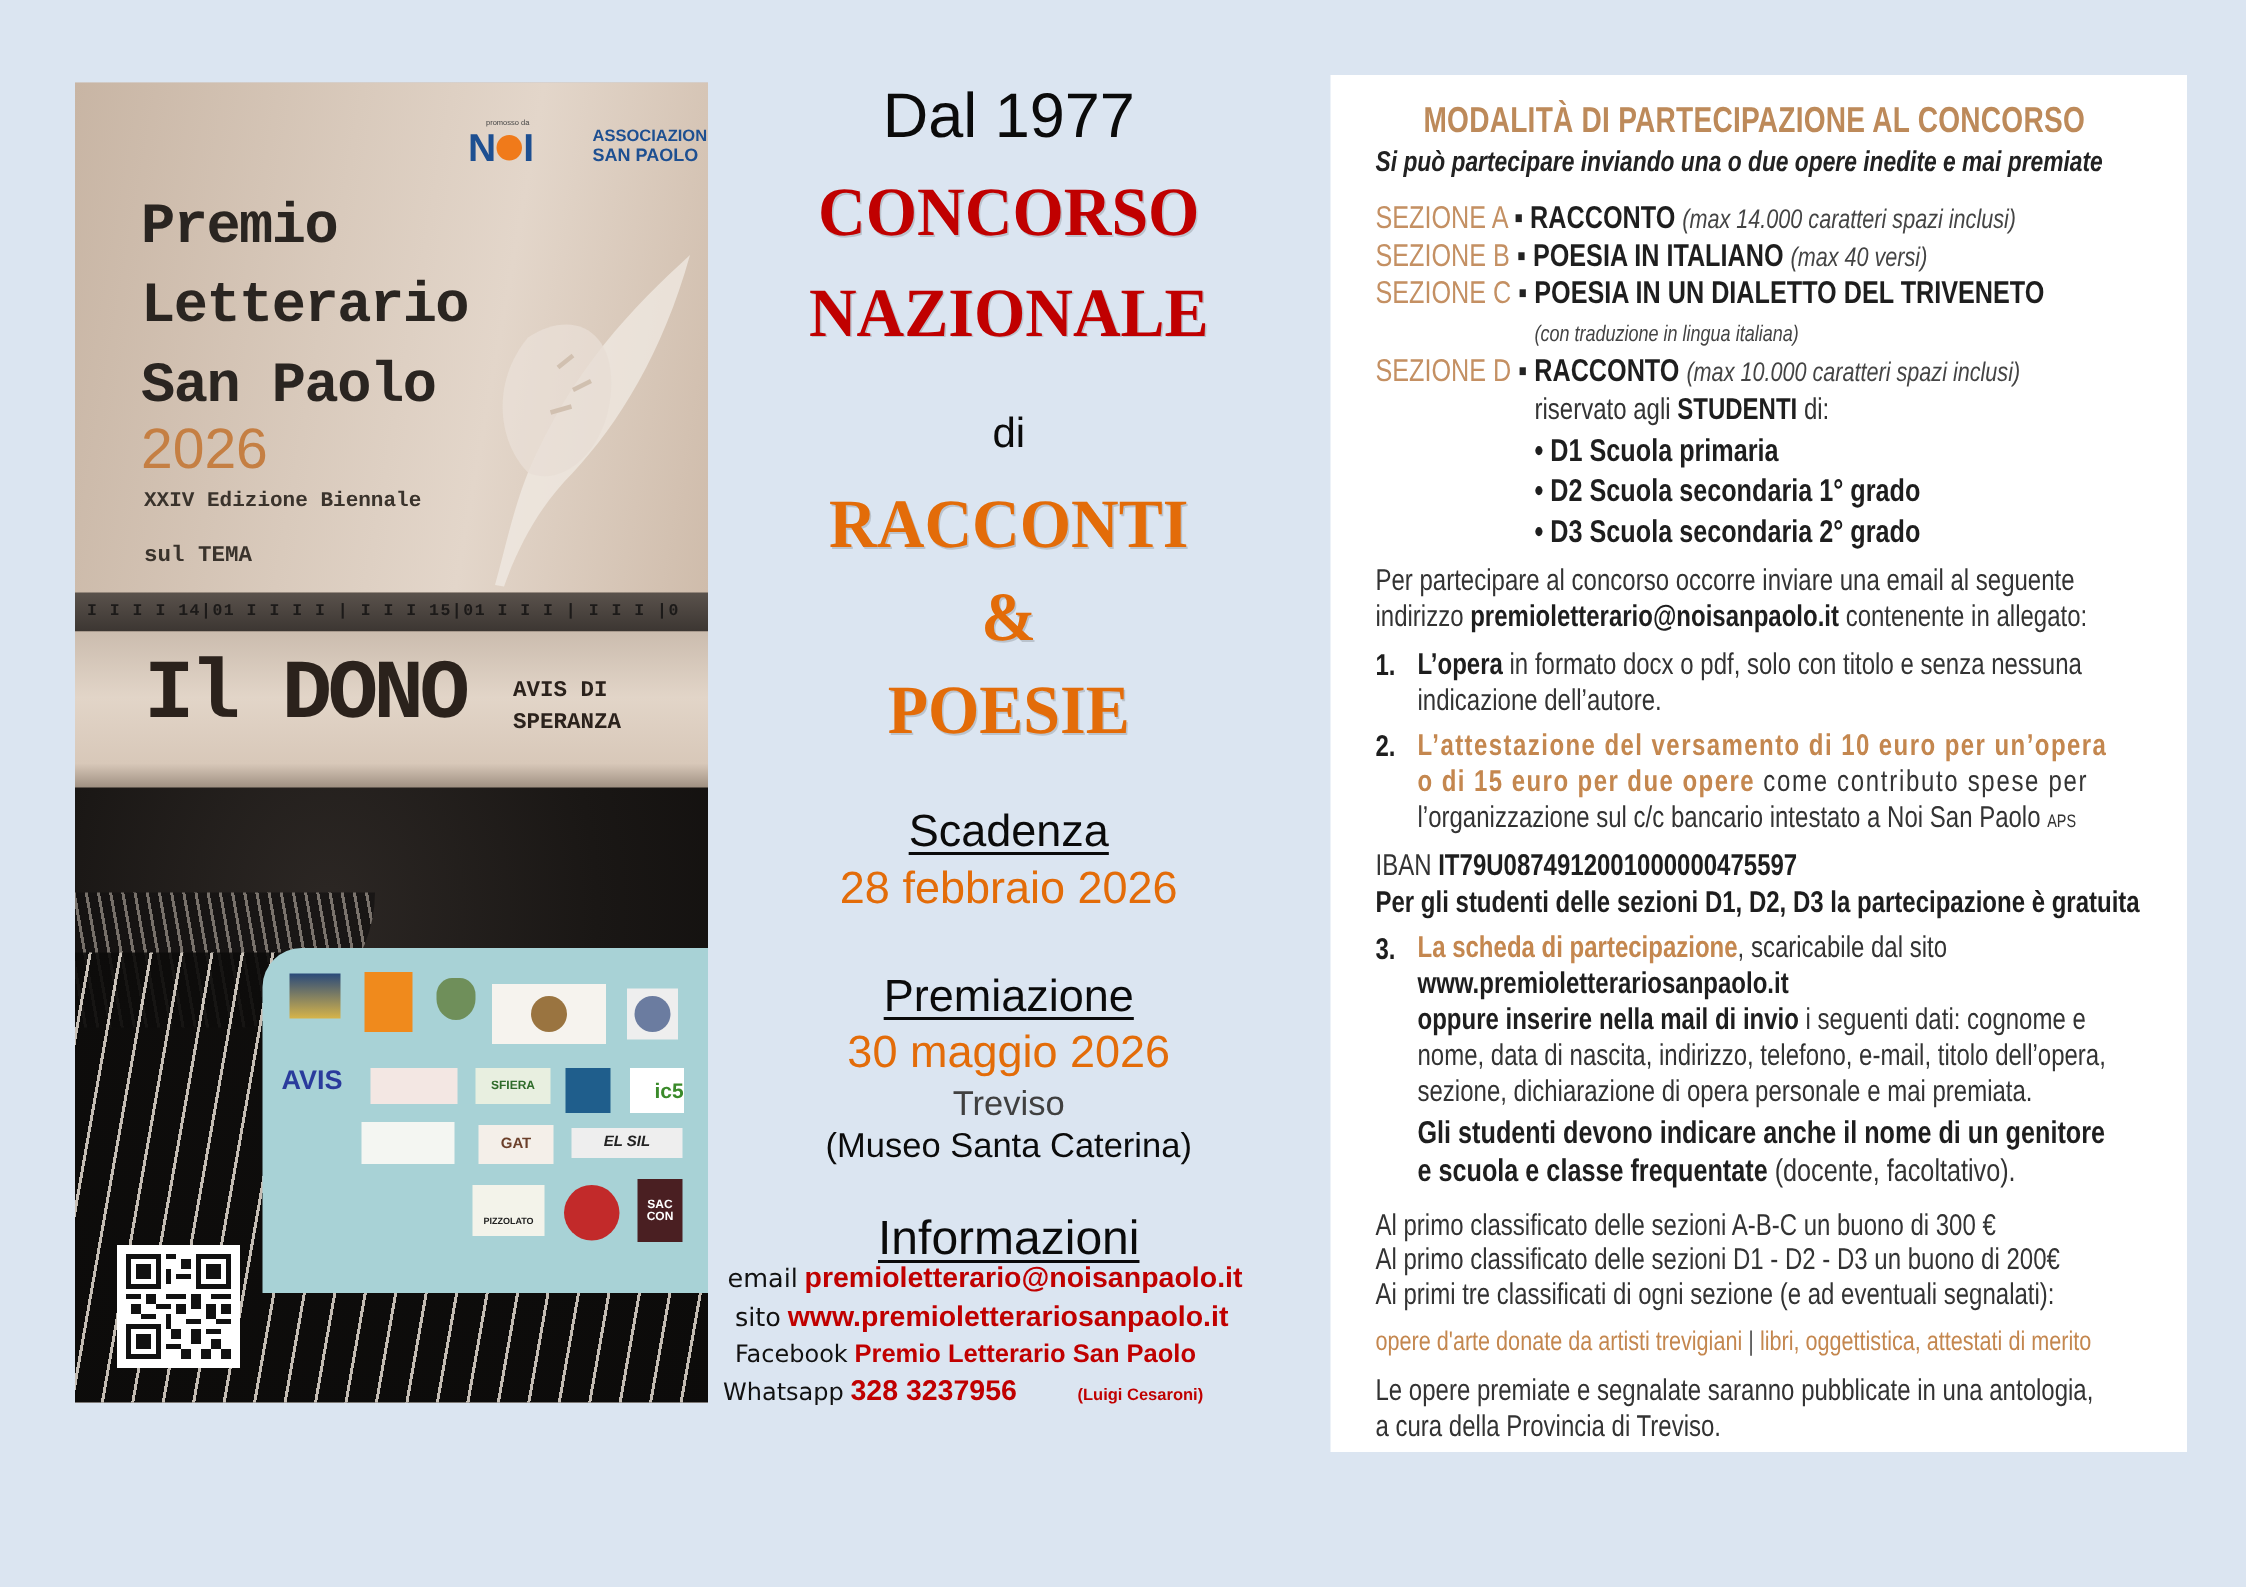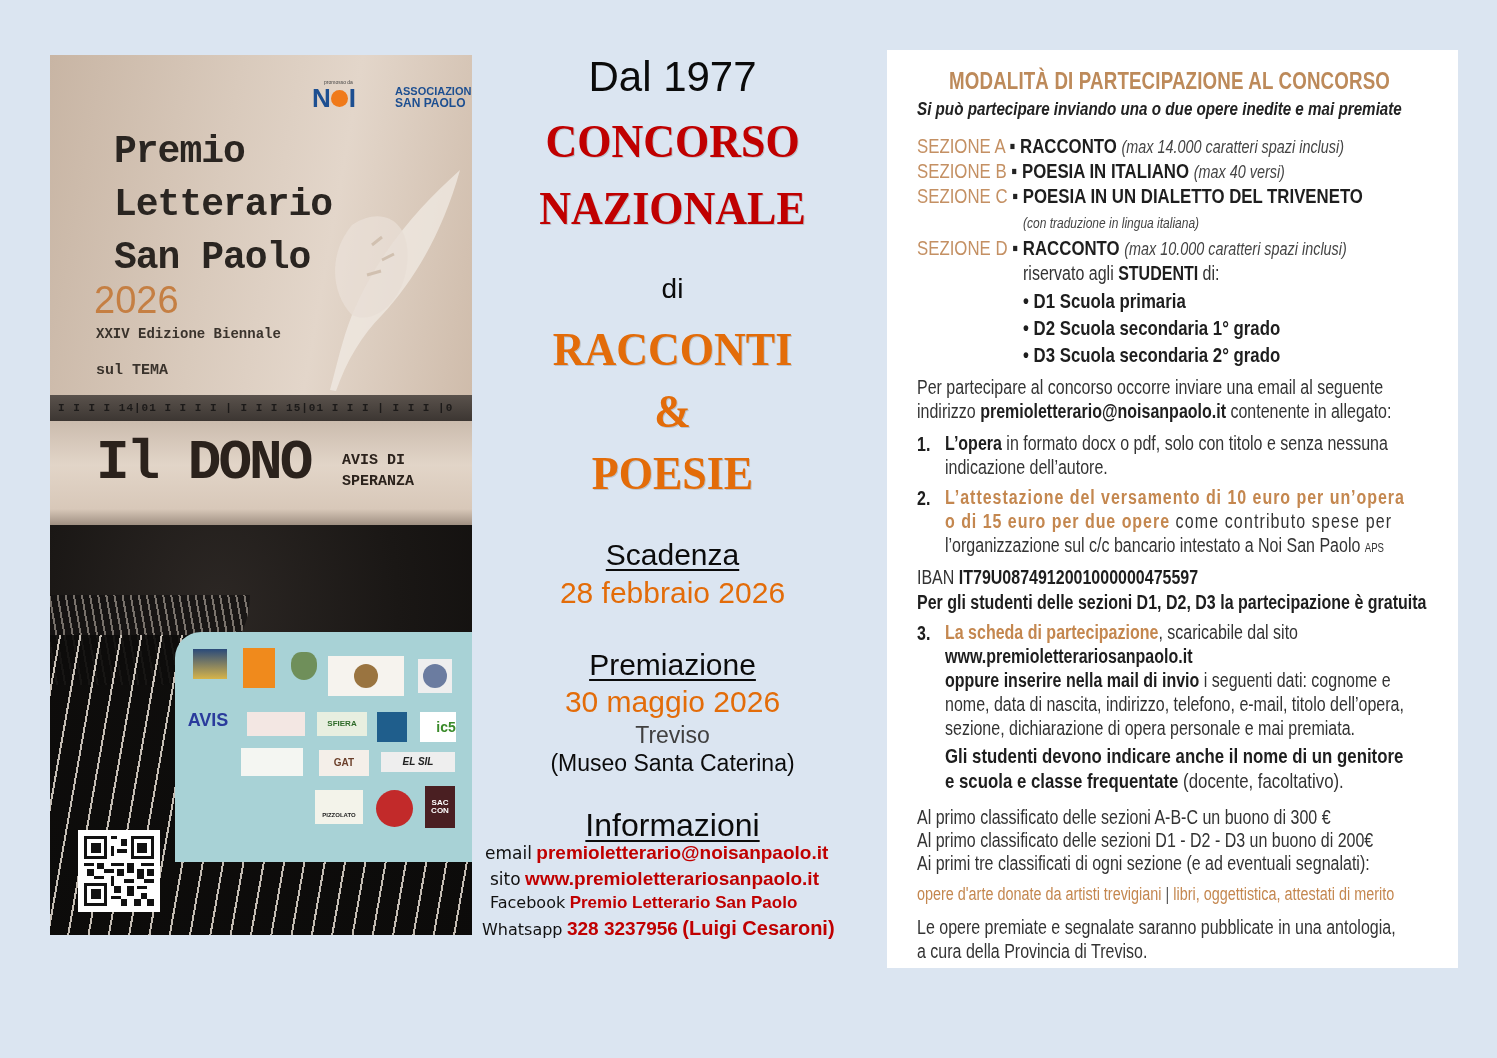--- a/index.html
+++ b/index.html
@@ -14,21 +14,21 @@
   .poster .quill { position: absolute; right: 10px; top: 110px; width: 150px; height: 230px; opacity: .75; }
   .logo-noi { position: absolute; left: 262px; top: 30px; display: flex; align-items: center; gap: 4px; }
   .logo-noi .tiny { position: absolute; top: -6px; left: 12px; font-size: 5px; color: #444; }
   .logo-noi .noi { font: 900 26px/1 "Liberation Sans", sans-serif; color: #1d4f91; letter-spacing: -1px; display: flex; align-items: center; }
   .logo-noi .noi .o { display: inline-block; width: 17px; height: 17px; border-radius: 50%; background: #f07a1a; margin: 0 1px; }
   .logo-noi .assoc { font: 700 11px/1.05 "Liberation Sans", sans-serif; color: #1d4f91; margin-left: 36px; }
   .logo-noi .assoc span { display: block; }
   .logo-noi .assoc .sp { font-size: 12px; }
 
   .p-title { position: absolute; left: 44px; top: 70px; font: 700 38px/53px "Liberation Mono", monospace; color: #2a2521; letter-spacing: -1px; }
-  .p-title span { display: block; margin-left: 20px; }
+  .p-title span { display: block; }
   .p-year { position: absolute; left: 44px; top: 226px; font: 400 38px/1 "Liberation Sans", sans-serif; color: #c57f43; }
   .p-ed { position: absolute; left: 46px; top: 272px; font: 700 14px/1 "Liberation Mono", monospace; color: #3a332c; }
   .p-tema { position: absolute; left: 46px; top: 308px; font: 700 15px/1 "Liberation Mono", monospace; color: #3a332c; }
 
   .ruler { position: absolute; left: 0; top: 340px; width: 422px; height: 26px; background: linear-gradient(180deg,#5a524c,#3c3632);
     color: #1c1a19; font: 700 11px/26px "Liberation Mono", monospace; letter-spacing: 1px; white-space: nowrap; overflow: hidden; padding-left: 8px; }
   .dono-band { position: absolute; left: 0; top: 366px; width: 422px; height: 110px;
     background: linear-gradient(180deg, #cbbcae 0%, #e2d5c8 40%, #d8c8b9 80%, #8a7b6d 100%); }
   .dono { position: absolute; left: 46px; top: 380px; font: 700 56px/1 "Liberation Mono", monospace; color: #2b221c; letter-spacing: -3px; }
   .dono-sub { position: absolute; left: 292px; top: 395px; font: 700 15px/21px "Liberation Mono", monospace; color: #2b221c; }
@@ -68,21 +68,21 @@
   .prem-date { position: absolute; left: 0; top: 637px; width: 385px; }
   .treviso { position: absolute; left: 0; top: 674px; width: 385px; font: 400 23px/1 "Liberation Sans", sans-serif; color: #404040; }
   .museo { position: absolute; left: 0; top: 702px; width: 385px; font: 400 23px/1 "Liberation Sans", sans-serif; color: #0b0b0b; }
   .info-h { position: absolute; left: 0; top: 757px; width: 385px; font-size: 32px; }
 
   .contacts { position: absolute; left: 0; top: 793px; width: 385px; }
   .crow { position: absolute; white-space: nowrap; }
   .crow .lbl { font: 400 17px/1 "DejaVu Sans", sans-serif; color: #111; }
   .crow .val { font: 700 19px/1 "Liberation Sans", sans-serif; color: #c00000; }
   .crow .val.small { font-size: 17px; }
-  .crow .val.tiny { font-size: 20px; }
+  .crow .val.tiny { font-size: 11px; margin-left: 36px; }
   .c1 { left: 5px; top: 0; }
   .c2 { left: 10px; top: 26px; }
   .c3 { left: 10px; top: 51px; }
   .c3 .lbl, .c4 .lbl { font-size: 16px; }
   .c4 { left: 2px; top: 75px; }
 
   
   .rules { position: absolute; left: 887px; top: 50px; width: 571px; height: 918px; background: #fff; }
   .rules * { font-family: "Liberation Sans", sans-serif; }
   .r-title { position: absolute; left: 62px; top: 17px; font-size: 24px; font-weight: 700; color: #bd8a5a; transform: scaleX(.78); transform-origin: left; white-space: nowrap; letter-spacing: .2px; }

